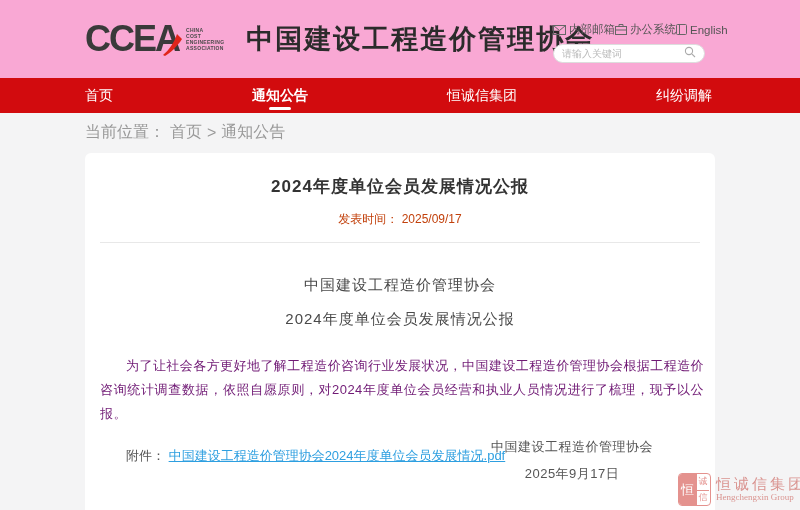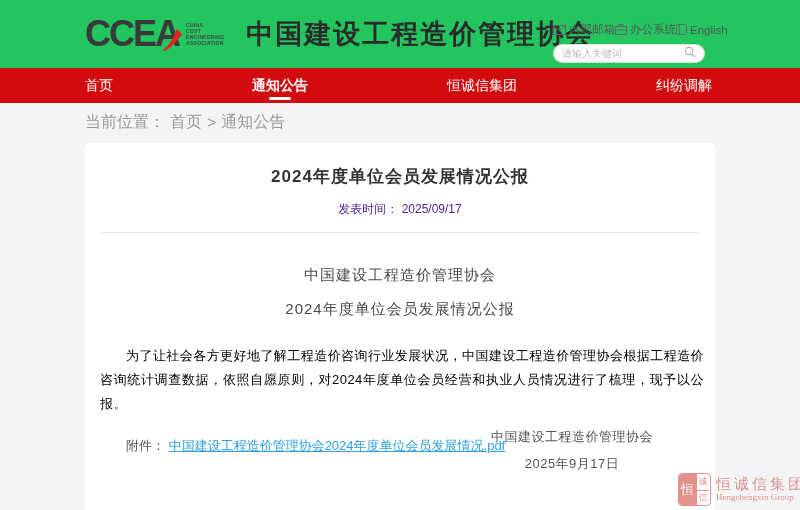--- a/index.html
+++ b/index.html
@@ -9,21 +9,21 @@
   *{box-sizing:border-box;margin:0;padding:0;}
   html,body{width:800px;height:510px;overflow:hidden;}
   body{
     font-family:"Liberation Sans","DejaVu Sans",sans-serif;
     background:#f4f4f5;
     position:relative;
   }
 
   
   .header{
-    height:68px;background:#22c55e;
+    height:78px;background:#f9a8d4;
     display:flex;align-items:center;
     padding-left:85px;position:relative;
   }
   .logo{display:flex;align-items:center;cursor:pointer;}
   .wordmark{display:flex;align-items:center;}
   .ccea{
     font-weight:bold;font-size:36px;color:#3a3a3a;
     letter-spacing:-2px;line-height:1;position:relative;
   }
   .a-swoosh{position:absolute;right:-4px;bottom:1px;}
@@ -81,31 +81,31 @@
   .card{
     margin:2px 85px 0;width:630px;height:368px;
     background:#ffffff;border-radius:6px 6px 0 0;
     padding:0 15px;position:relative;
   }
   .article-title{
     padding-top:22px;text-align:center;
     font-size:17px;font-weight:bold;color:#333;letter-spacing:1px;
   }
   .article-meta{
-    margin-top:13px;text-align:center;font-size:12px;color:#4c1d95;
+    margin-top:13px;text-align:center;font-size:12px;color:#c2410c;
   }
   .divider{margin-top:14px;border-bottom:1px solid #e8e8e8;}
   .body-heading{
     text-align:center;font-size:15px;color:#4a4a4a;letter-spacing:1px;
   }
   .body-heading.first{margin-top:33px;}
   .body-heading.second{margin-top:15px;}
   .article-paragraph{
     margin:25px auto 8px;width:604px;
-    font-size:13px;color:#000000;line-height:24px;
+    font-size:13px;color:#701a75;line-height:24px;
     text-indent:2em;text-align:justify;letter-spacing:.4px;
   }
   .attachment{
     margin-top:21px;padding-left:2em;font-size:13px;color:#555;
   }
   .attachment a{color:var(--link-blue);text-decoration:underline;cursor:pointer;}
   .signature{
     position:absolute;right:62px;top:280px;
     text-align:center;font-size:13px;color:#555;line-height:27px;
     letter-spacing:.5px;

